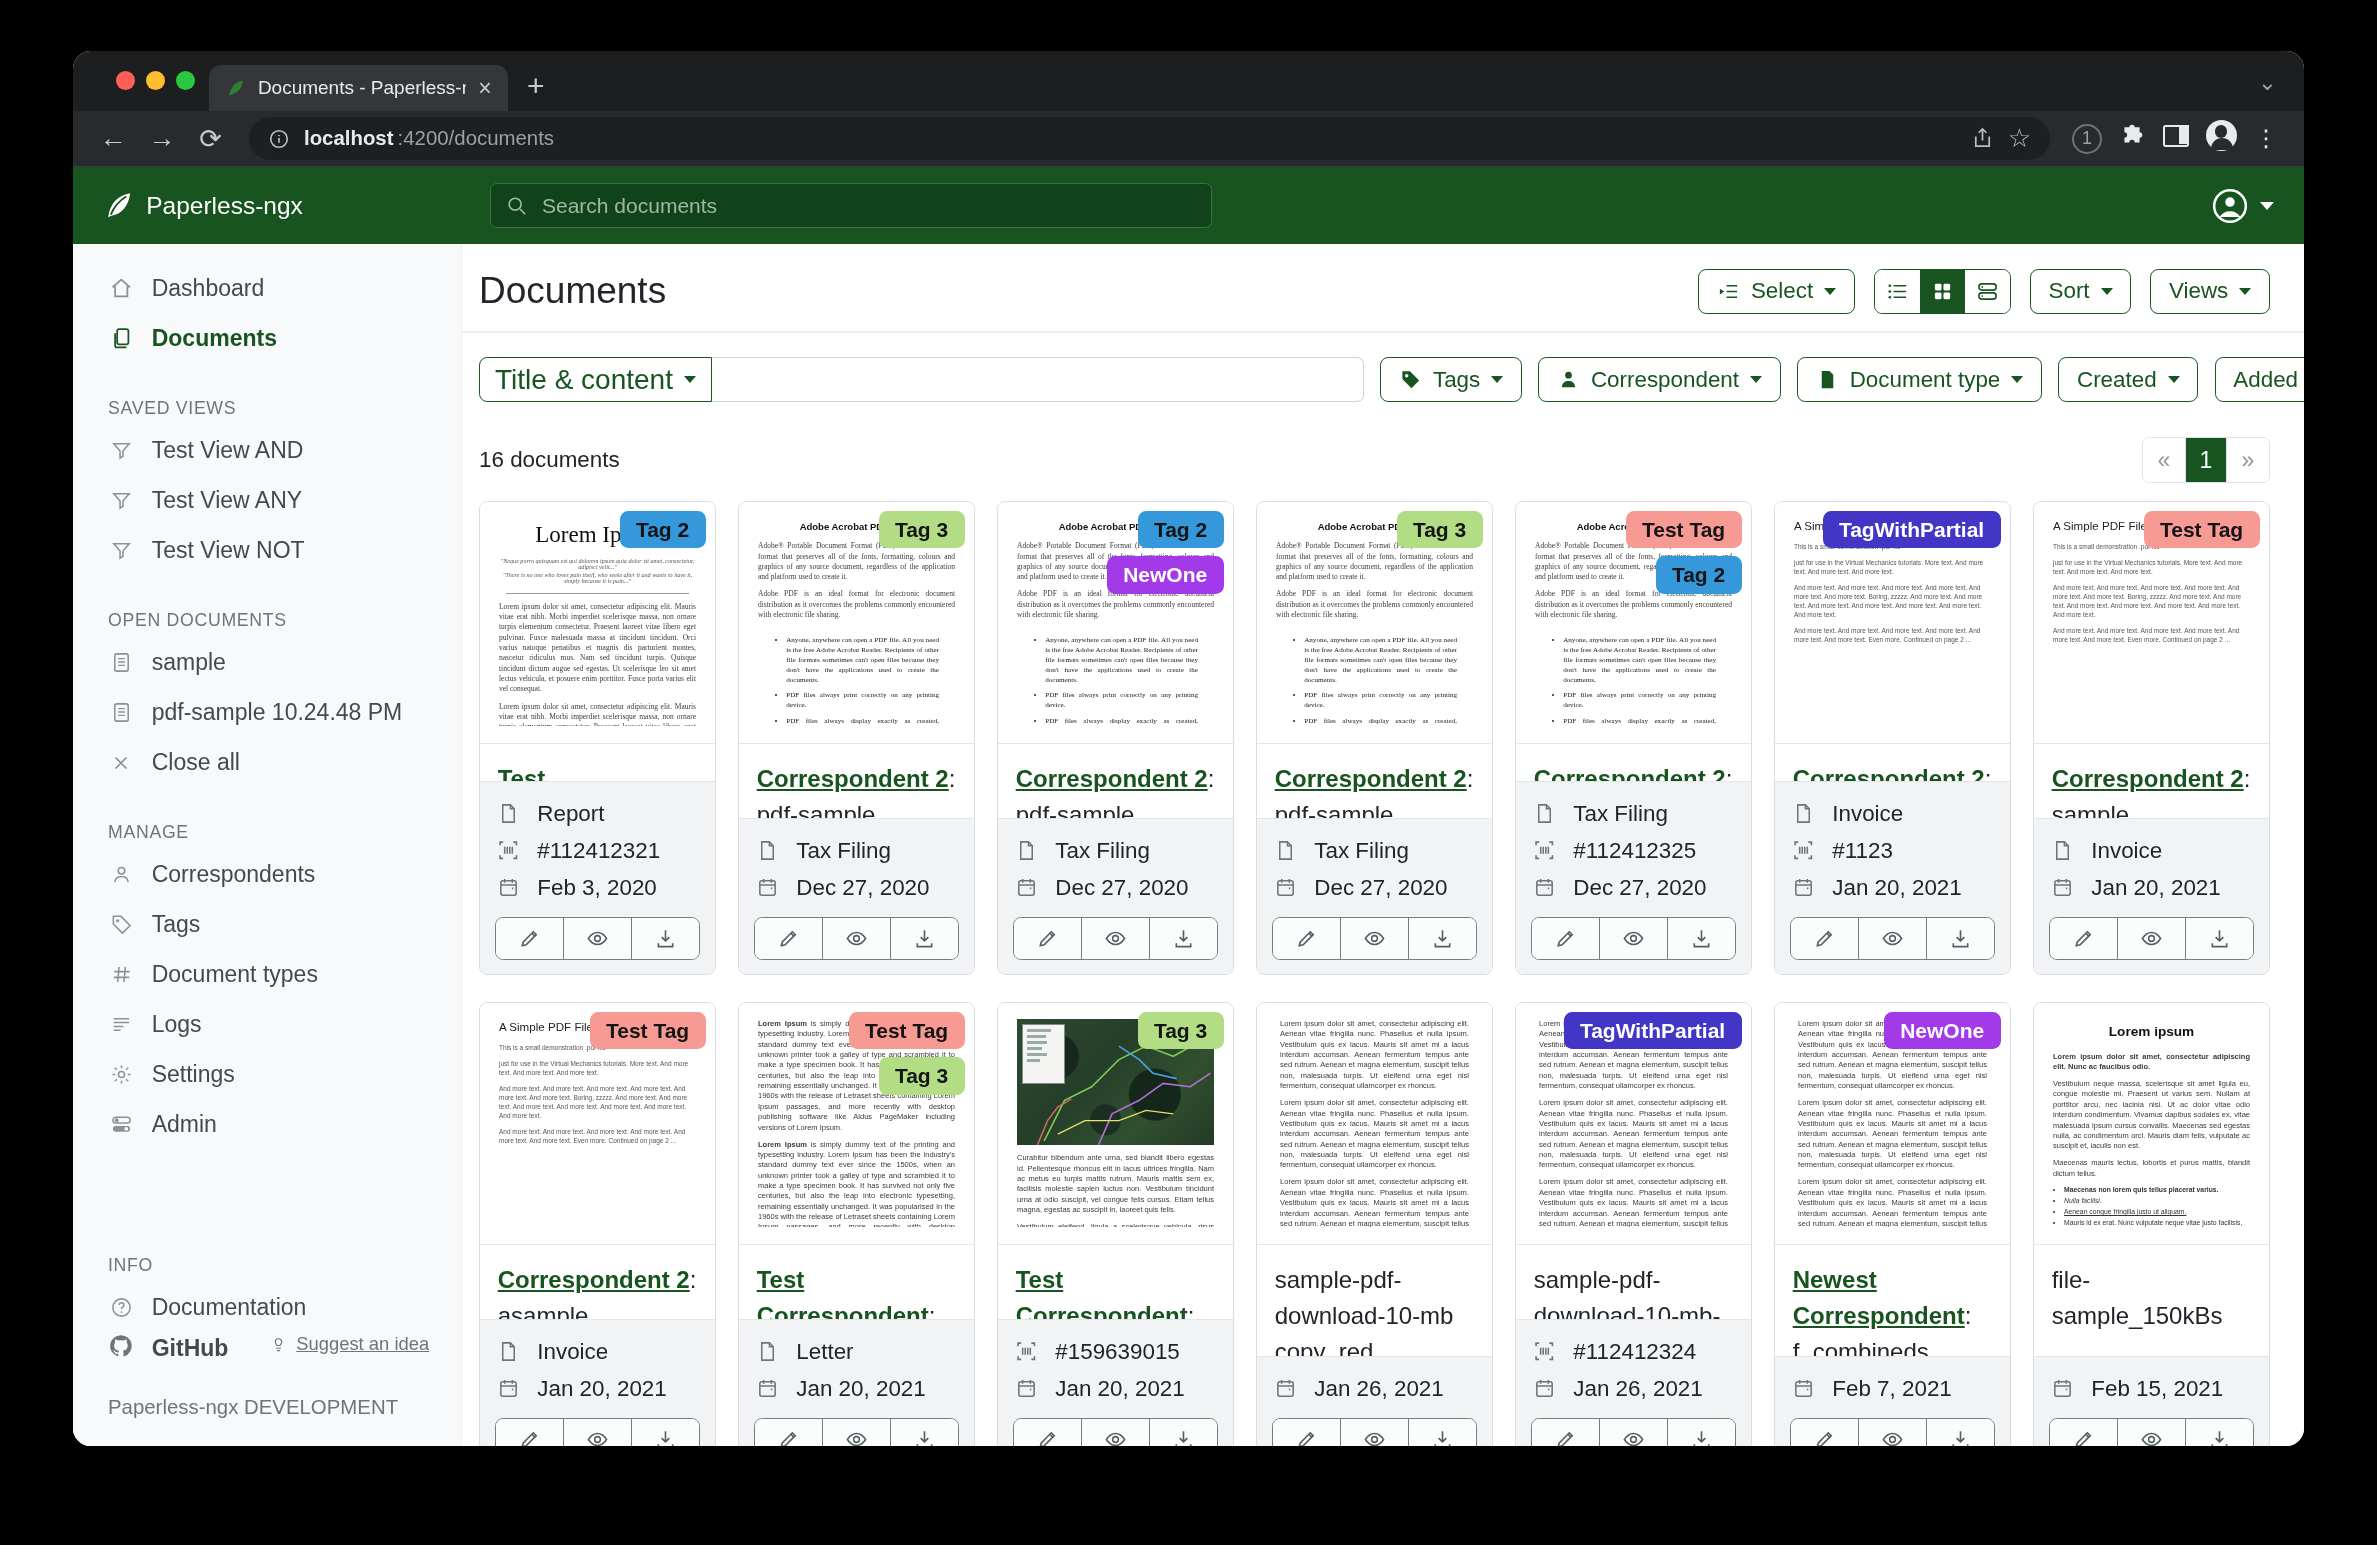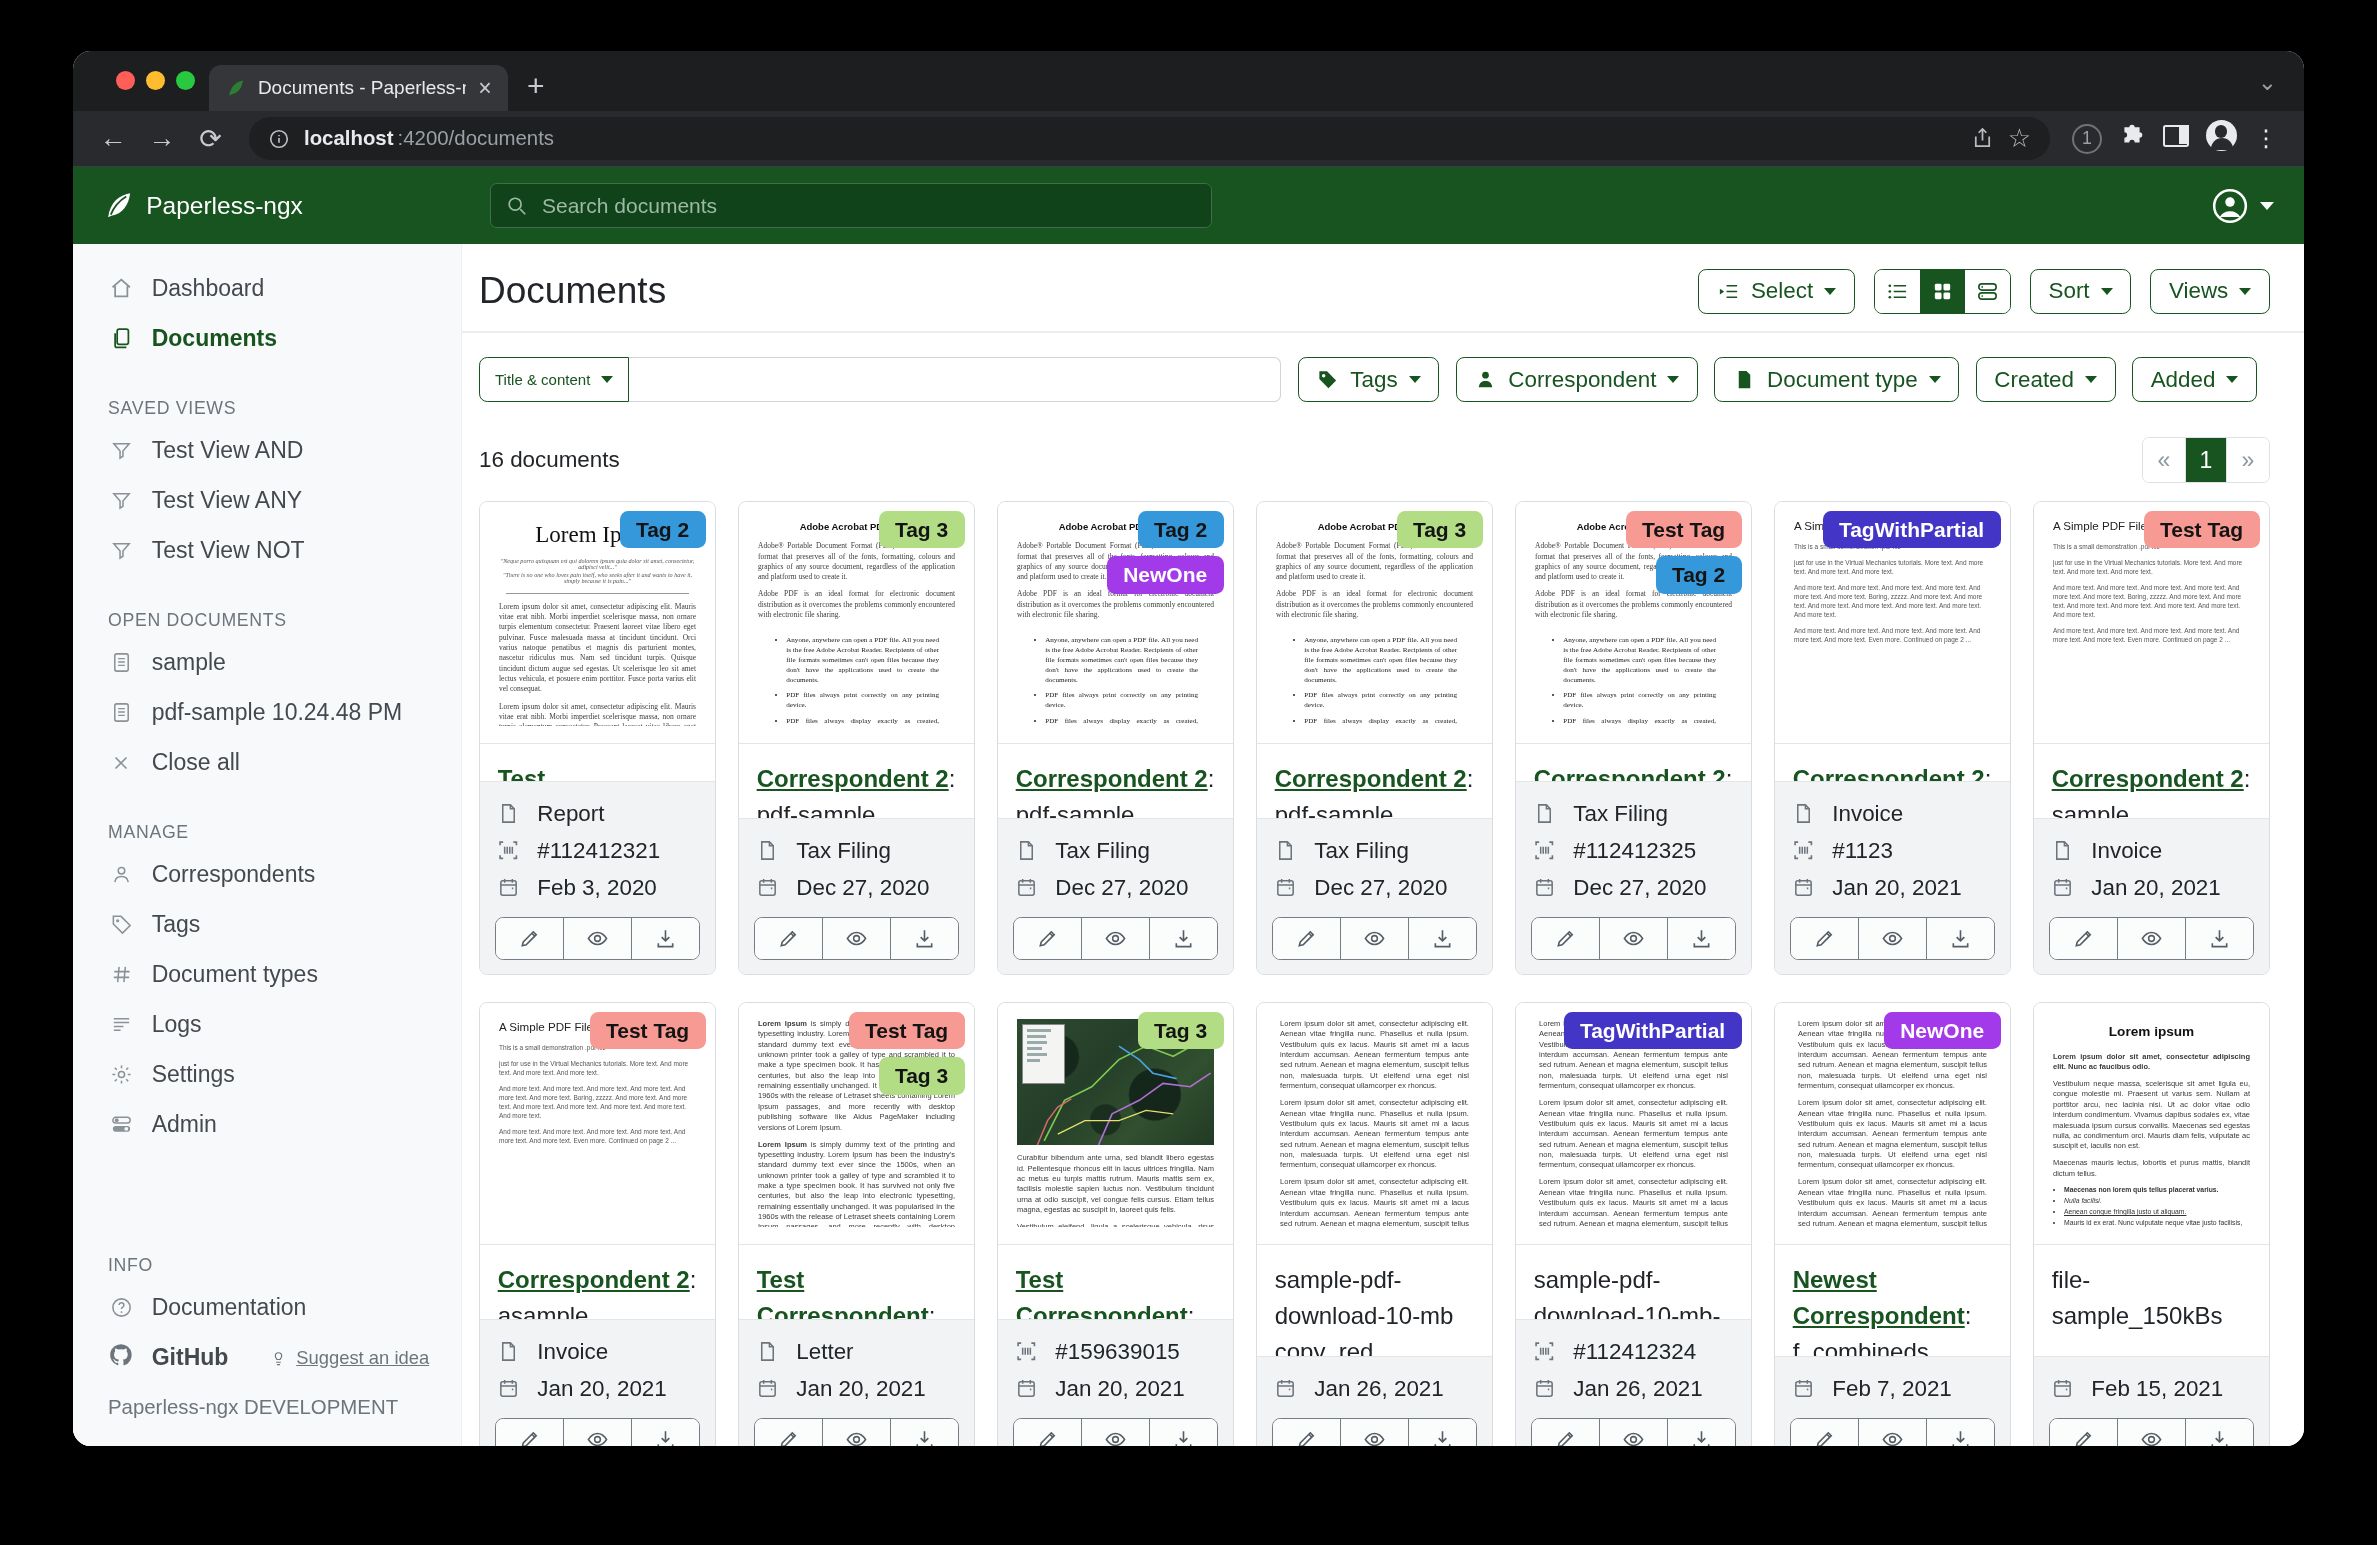--- a/index.html
+++ b/index.html
@@ -51,21 +51,21 @@
   .caret.small{border-left-width:6.1px;border-right-width:6.1px;border-top-width:7.5px;}
 
   
   .app-body{display:flex;height:1202px;overflow:hidden;background:#fff;}
   .sidebar{width:389px;flex:0 0 auto;background:#f8f9fa;border-right:1.4px solid #eceef0;padding:19px 27px 0 35px;overflow:hidden;}
   .side-item{display:flex;align-items:center;gap:17.7px;height:50px;color:#43494f;font-size:23px;}
   .side-item .ic{width:26px;color:#8a9197;display:inline-flex;justify-content:center;}
   .side-item.active{color:#17541f;font-weight:700;}
   .side-item.active .ic{color:#17541f;}
   .side-head{margin:28.5px 0 6.8px;color:#6c757d;font-size:17.7px;letter-spacing:0.7px;height:27px;display:flex;align-items:flex-end;}
-  .gh-row{display:flex;align-items:center;gap:17.7px;height:50px;}
+  .gh-row{display:flex;align-items:flex-start;gap:17.7px;height:50px;}
   .gh-label{color:#43494f;font-size:23px;font-weight:700;display:flex;align-items:center;gap:17.7px;}
   .suggest{margin-left:23px;display:flex;align-items:center;gap:8.2px;color:#6c757d;font-size:18.4px;}
   .suggest a{color:#6c757d;}
   .side-footer{margin-top:13.6px;color:#6c757d;font-size:20.4px;}
 
   .main{flex:1;padding:24.5px 34px 0 17px;overflow:hidden;}
 
   .head-row{display:flex;align-items:center;}
   .h1{font-size:37px;color:#212529;font-weight:500;}
   .head-btns{margin-left:auto;display:flex;gap:19px;align-items:center;}
@@ -75,21 +75,21 @@
   .vgroup{display:flex;border:1.7px solid #17541f;border-radius:8.2px;overflow:hidden;height:45px;}
   .vseg{width:45px;display:flex;align-items:center;justify-content:center;color:#17541f;background:#fff;}
   .vseg.active{background:#17541f;color:#fff;}
   .vseg svg{width:23px;height:23px;}
 
   .divider{height:1.4px;background:#ecedef;margin:17.7px -34px 0 -17px;}
 
   .filter-row{margin-top:24.5px;display:flex;align-items:center;gap:16.3px;}
   .tc-group{display:flex;height:45px;}
   .tc-btn{border:1.7px solid #17541f;color:#17541f;background:#fff;border-radius:8.2px 0 0 8.2px;display:flex;align-items:center;
-    gap:11px;padding:0 15px;font-size:15px;white-space:nowrap;z-index:1;}
+    gap:11px;padding:0 15px;font-size:28px;white-space:nowrap;z-index:1;}
   .tc-input{width:652px;height:45px;border:1.4px solid #ced4da;border-left:0;border-radius:0 6.8px 6.8px 0;font-size:21px;padding:0 13.6px;outline:none;}
 
   .count-row{margin-top:35px;display:flex;align-items:center;}
   .count{font-size:22.4px;color:#212529;}
   .pager{margin-left:auto;display:flex;border:1.4px solid #dee2e6;border-radius:6.8px;overflow:hidden;height:46px;}
   .pg{width:42px;display:flex;align-items:center;justify-content:center;font-size:23px;background:#fff;color:#8d979e;}
   .pg.num{background:#17541f;color:#fff;border-left:1.4px solid #dee2e6;border-right:1.4px solid #dee2e6;}
 
   
   .grid{margin-top:17.7px;display:grid;grid-template-columns:repeat(7,1fr);gap:27px 22px;grid-auto-rows:474px;}

